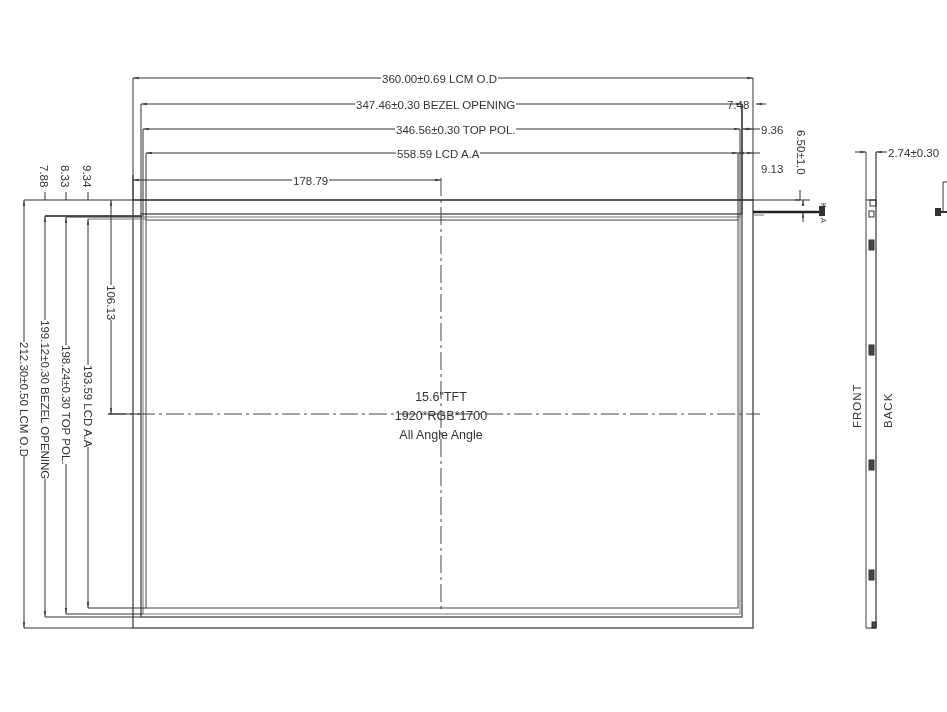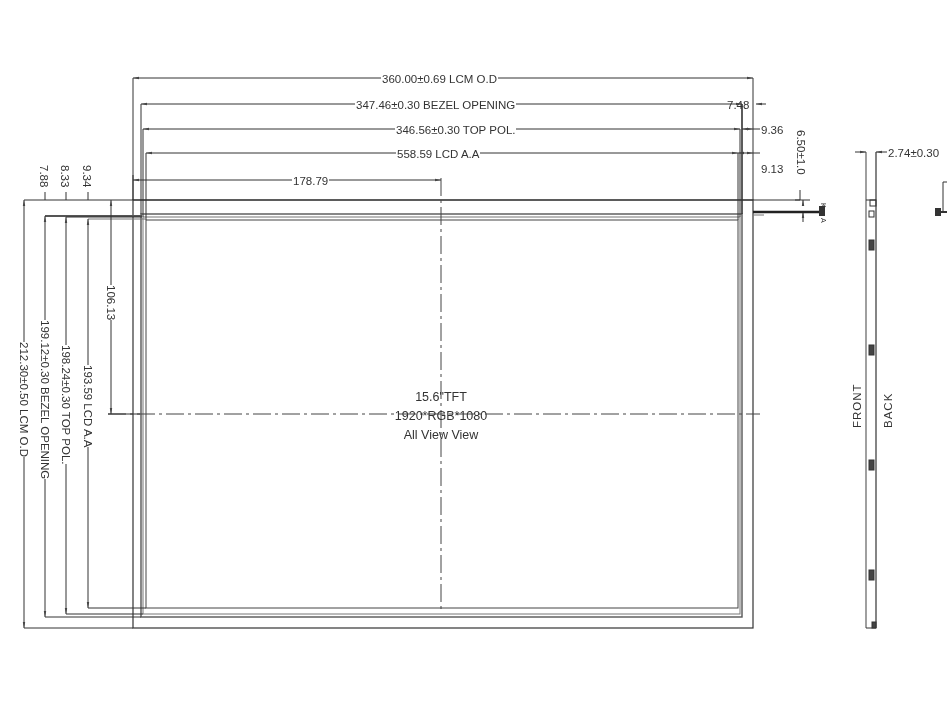--- a/index.html
+++ b/index.html
@@ -126,22 +126,22 @@
 <div class="vlbl" style="left:94px; top:165px;">9.34</div>
 
 <div class="vlbl" style="left:118px; top:285px;">106.13</div>
 <div class="vlbl" style="left:95px; top:365px;">193.59 LCD A.A</div>
 <div class="vlbl" style="left:73px; top:345px;">198.24±0.30 TOP POL.</div>
 <div class="vlbl" style="left:52px; top:320px;">199.12±0.30 BEZEL OPENING</div>
 <div class="vlbl" style="left:31px; top:342px;">212.30±0.50 LCM O.D</div>
 
 <div class="center-text" style="left:371px; top:388px;">
   <div>15.6"TFT</div>
-  <div>1920*RGB*1080</div>
-  <div>All View View</div>
+  <div>1920*RGB*1700</div>
+  <div>All Angle Angle</div>
 </div>
 
 <div class="lbl nobg" style="left:887px; top:147px;">2.74±0.30</div>
 <div class="vlbl-ccw" style="left:851px; top:428px;">FRONT</div>
 <div class="vlbl-ccw" style="left:882px; top:428px;">BACK</div>
 
 <div class="vlbl" style="left:828px; top:203px; font-size:7px; line-height:7px; background:transparent;">K</div>
 <div class="vlbl" style="left:828px; top:218px; font-size:7px; line-height:7px; background:transparent;">A</div>
 
 </body></html>

